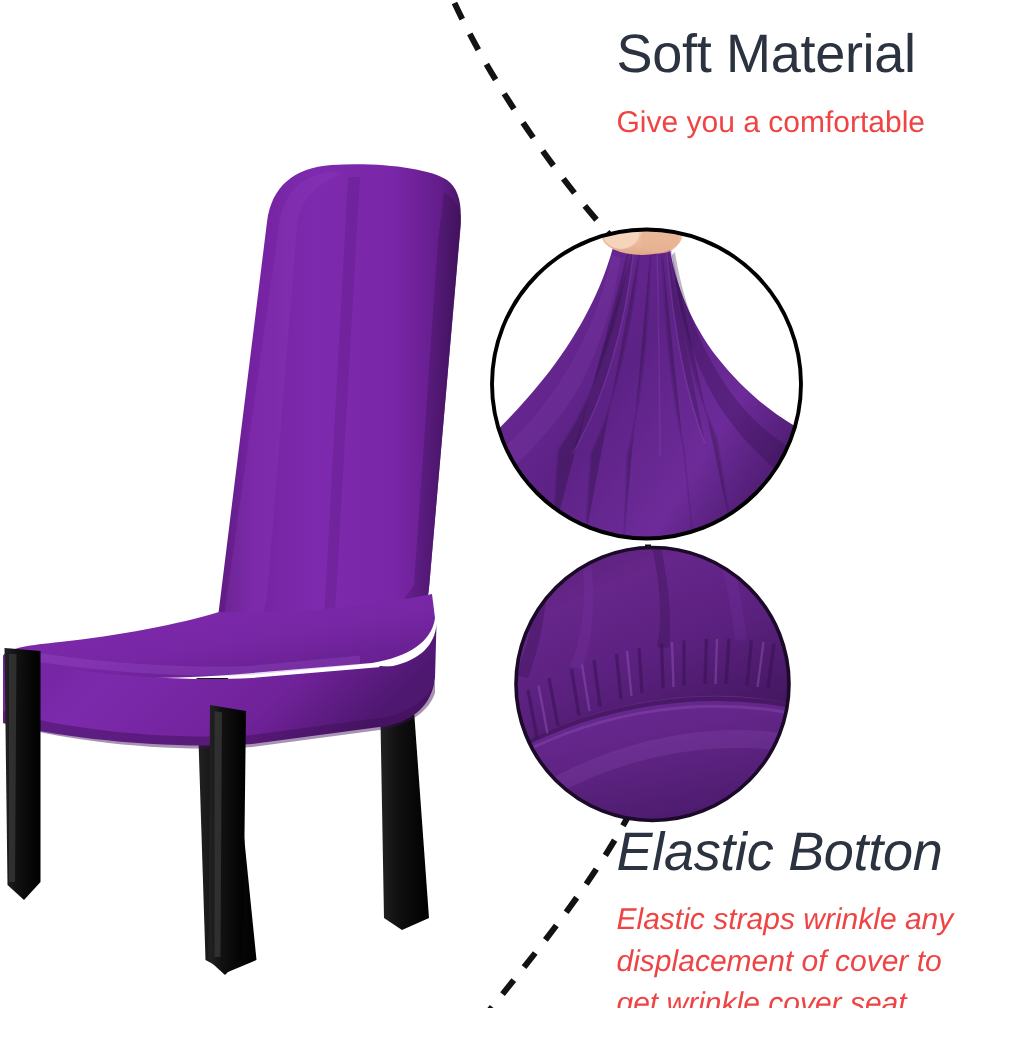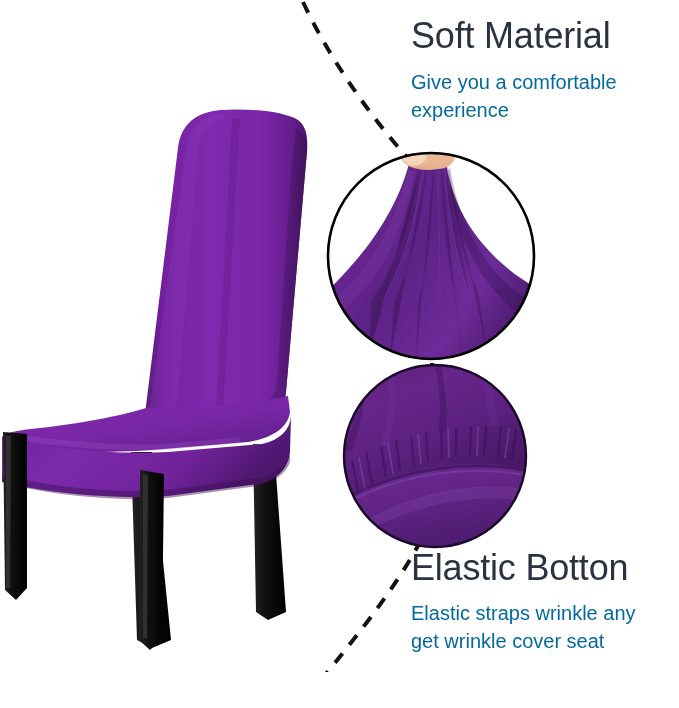--- a/index.html
+++ b/index.html
@@ -25,35 +25,35 @@
     width: 679px;
     height: 708px;
   }
   
   .text-block {
     position: absolute;
     left: 411px;
     width: 262px;
   }
   #top-text-block { top: 14px; }
-  #bottom-text-block { top: 546px; }
+  #bottom-text-block { top: 546px; font-style: italic; }
   .headline {
     font-size: 36px;
     line-height: 44px;
     font-weight: 400;
     color: #2b3240;
     letter-spacing: -0.2px;
     margin: 0;
     white-space: nowrap;
   }
   .subtext {
     font-size: 20px;
     line-height: 28px;
     font-weight: 400;
-    color: #0369a1;
+    color: #ef4444;
     margin: 10px 0 0 0;
   }
   #bottom-text-block .subtext { margin-top: 9px; }
   .subtext .line { display: block; }
 </style>
 </head>
 <body>
 
 <div id="infographic">
 
@@ -267,25 +267,25 @@
 
       <path d="M352,528 C410,492 474,480 532,490 L532,502 C474,492 412,504 356,538 Z" fill="#9a5cc6" opacity="0.18"></path>
     </g>
     <circle cx="435" cy="456" r="91" fill="none" stroke="#1b0a28" stroke-width="2.4"></circle>
   </svg>
 
   <div class="text-block" id="top-text-block">
     <h2 class="headline">Soft Material</h2>
     <p class="subtext">
       <span class="line">Give you a comfortable</span>
-      <span class="line">experience</span>
     </p>
   </div>
 
   <div class="text-block" id="bottom-text-block">
     <h2 class="headline">Elastic Botton</h2>
     <p class="subtext">
       <span class="line">Elastic straps wrinkle any</span>
+      <span class="line">displacement of cover to</span>
       <span class="line">get wrinkle cover seat</span>
     </p>
   </div>
 
 </div>
 
 </body></html>

